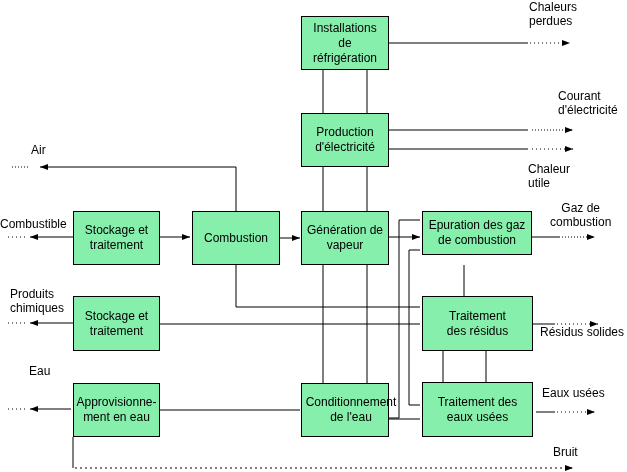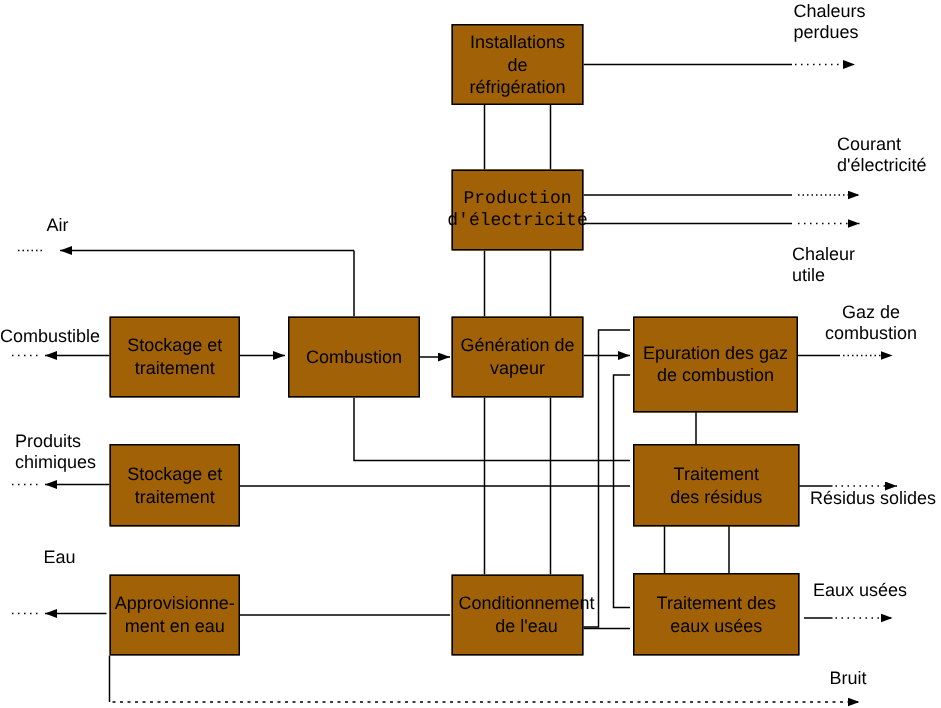--- a/index.html
+++ b/index.html
@@ -1,19 +1,19 @@
 <!DOCTYPE html>
 <html><head>
 <meta charset="utf-8">
 <style>
   html, body { margin:0; padding:0; background:#fff; }
   body { width:627px; height:472px; position:relative; overflow:hidden;
          font-family:"Liberation Sans", sans-serif; font-size:12px; color:#000; }
   svg { position:absolute; left:0; top:0; }
-  .box { position:absolute; border:1px solid #000; background:#a16207; box-sizing:border-box;
+  .box { position:absolute; border:1px solid #000; background:#86efac; box-sizing:border-box;
          display:flex; align-items:center; justify-content:center; text-align:center;
          line-height:15px; white-space:pre-line; }
   .lbl { position:absolute; line-height:14px; white-space:pre-line; }
 </style>
 </head>
 <body>
 
 <svg width="627" height="472" viewBox="0 0 627 472">
   <defs>
     <marker id="ah" markerWidth="8" markerHeight="6" refX="8" refY="3" orient="auto">
@@ -80,28 +80,28 @@
     <line x1="557" y1="412" x2="595" y2="412" stroke-dasharray="1,3" marker-end="url(#ah)"></line>
 
     <line x1="73" y1="437" x2="73" y2="468"></line>
     <line x1="75" y1="468" x2="573" y2="468" stroke-dasharray="2,3" marker-end="url(#ah)"></line>
   </g>
 </svg>
 
 <div class="box" style="left:301px;top:16px;width:88px;height:54px;">Installations
 de
 réfrigération</div>
-<div class="box" style="left:301px;top:113px;width:88px;height:54px;font-family:Liberation Mono, monospace;">Production
+<div class="box" style="left:301px;top:113px;width:88px;height:54px;">Production
 d'électricité</div>
 <div class="box" style="left:301px;top:211px;width:88px;height:54px;">Génération de
 vapeur</div>
 <div class="box" style="left:73px;top:211px;width:87px;height:54px;">Stockage et
 traitement</div>
 <div class="box" style="left:192px;top:211px;width:88px;height:54px;">Combustion</div>
-<div class="box" style="left:422px;top:211px;width:110px;height:64px;">Epuration des gaz
+<div class="box" style="left:422px;top:211px;width:110px;height:44px;">Epuration des gaz
 de combustion</div>
 <div class="box" style="left:73px;top:296px;width:87px;height:55px;">Stockage et
 traitement</div>
 <div class="box" style="left:422px;top:296px;width:111px;height:55px;">Traitement
 des résidus</div>
 <div class="box" style="left:73px;top:383px;width:87px;height:54px;">Approvisionne-
 ment en eau</div>
 <div class="box" style="left:301px;top:383px;width:88px;height:54px;padding-left:12px;">Conditionnement
 de l'eau</div>
 <div class="box" style="left:422px;top:382px;width:111px;height:55px;">Traitement des

